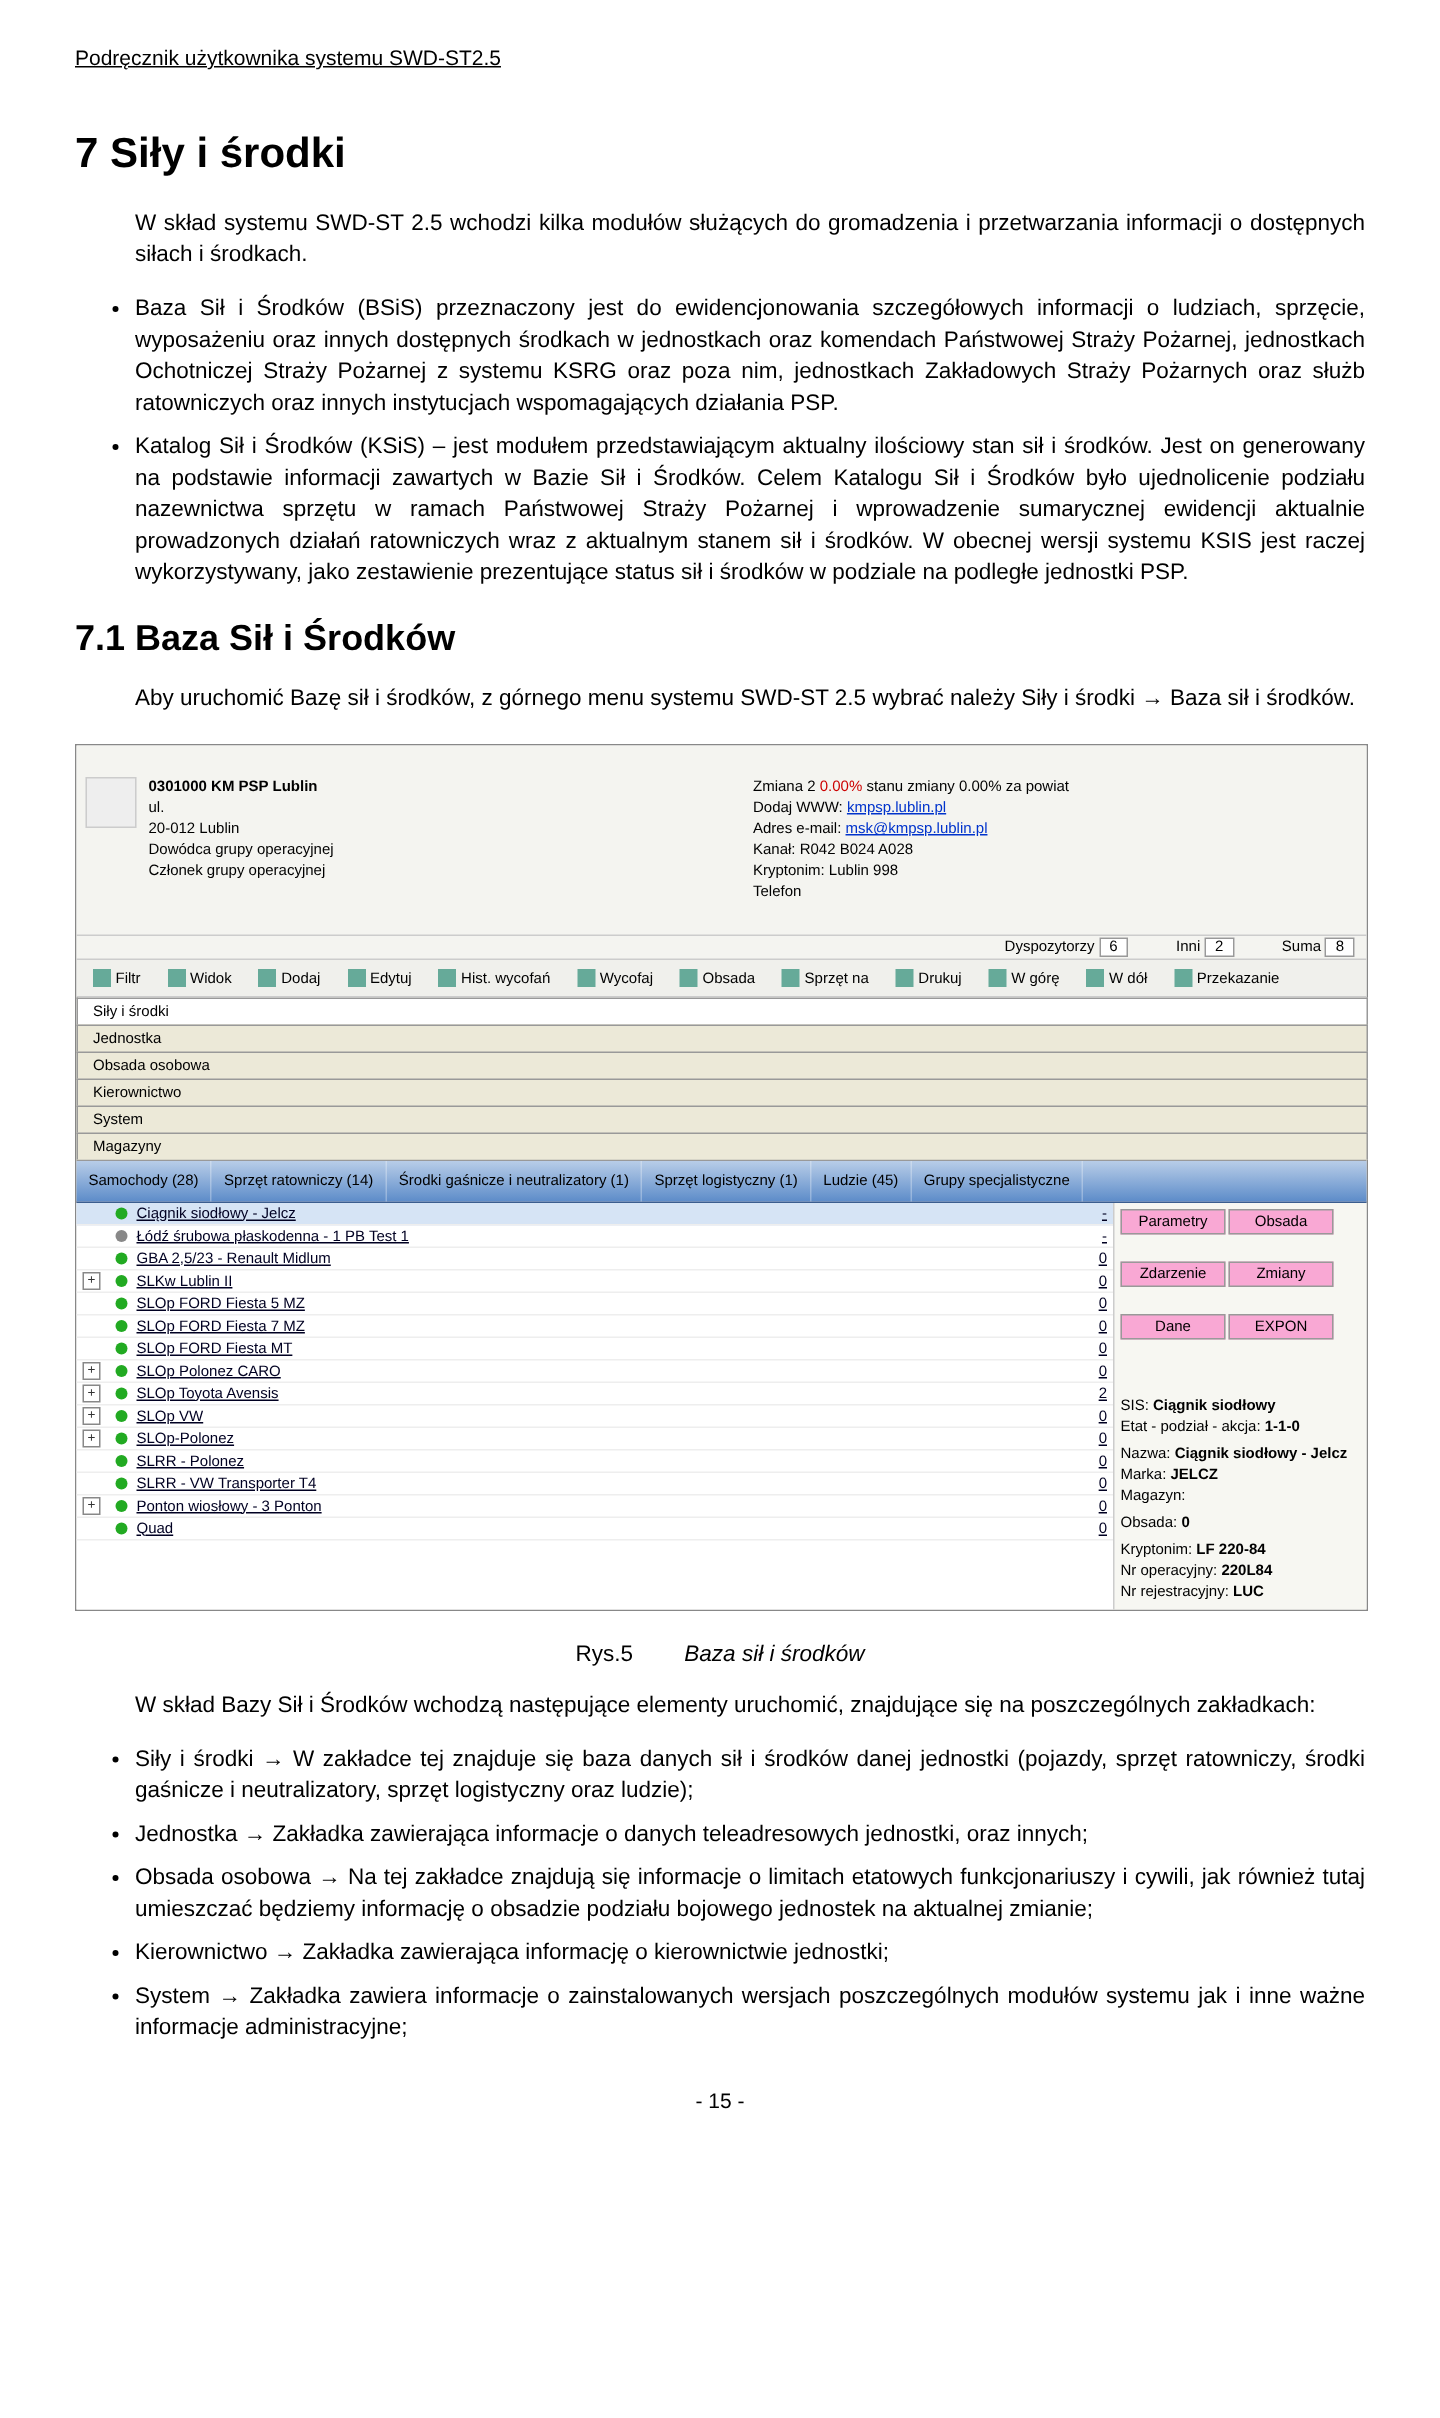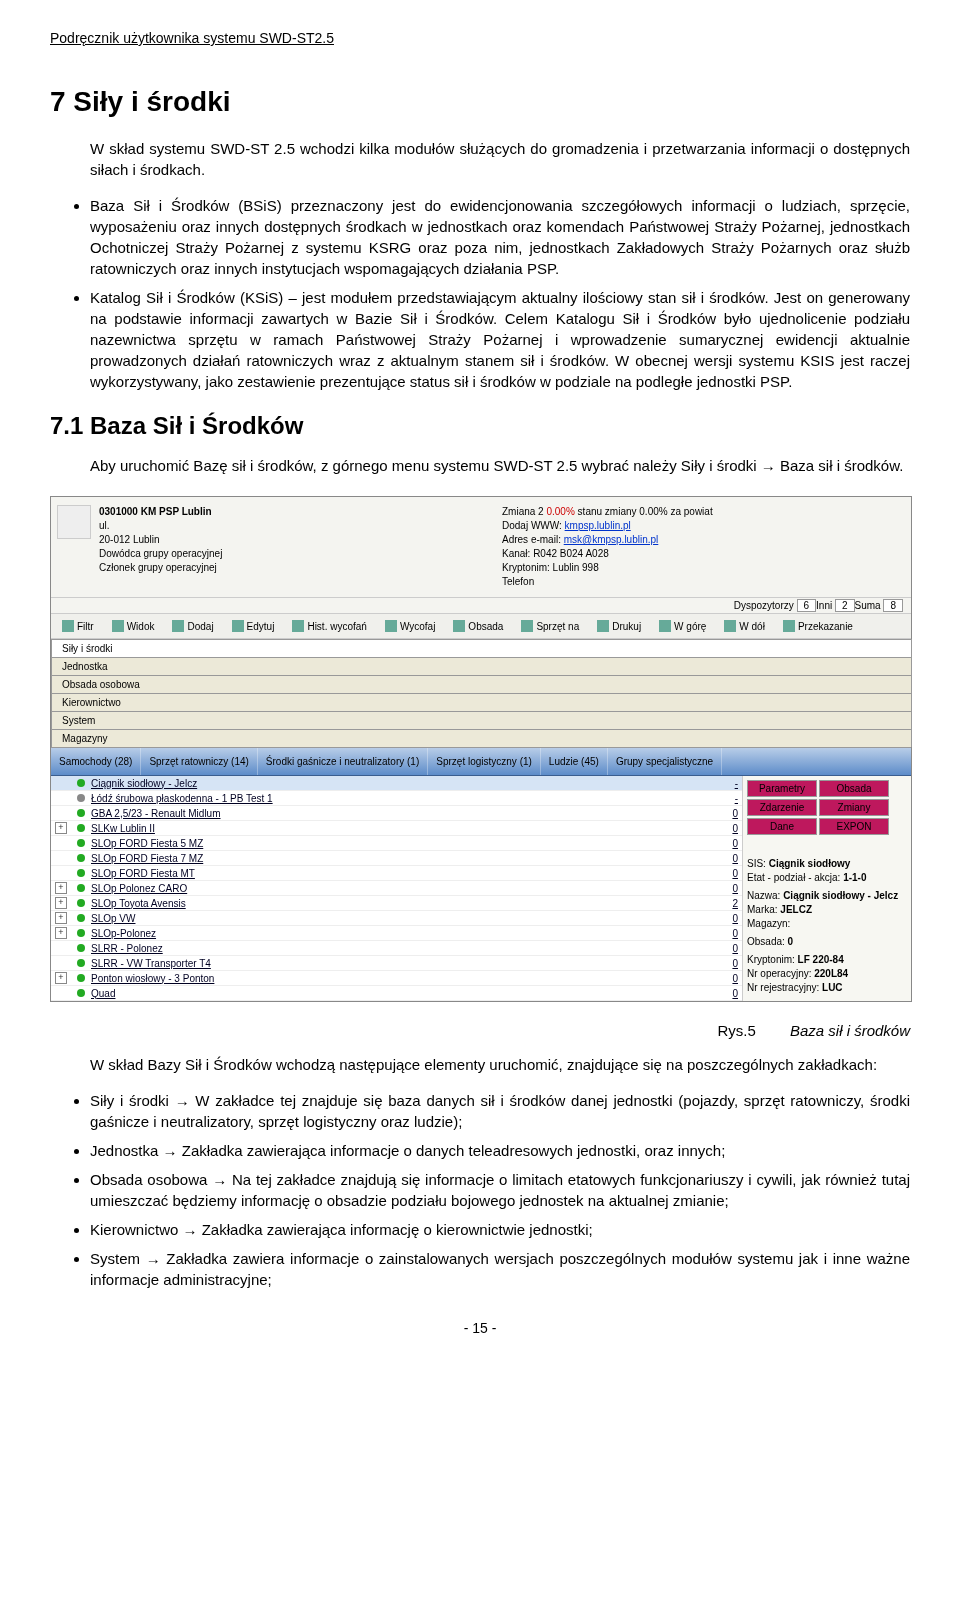--- a/index.html
+++ b/index.html
@@ -54,42 +54,42 @@
   }
   .screenshot {
     border: 1px solid #888;
     font-family: Tahoma, Arial, sans-serif;
     font-size: 10px;
     background: #fff;
     width: 100%;
   }
   .ss-top {
     display: flex;
-    padding: 8px 6px;
+    padding: 21px 6px;
     border-bottom: 1px solid #ccc;
     background: #f4f4f0;
   }
   .ss-top .icon {
     width: 32px; height: 32px;
     background: #eee;
     border: 1px solid #ccc;
     margin-right: 8px;
   }
   .ss-top .col {
     flex: 1;
     font-size: 10px;
     line-height: 1.4;
   }
   .ss-top .link { color: #0033cc; text-decoration: underline; }
   .ss-top .red { color: #c00; }
   .ss-top .bold { font-weight: bold; }
   .ss-statrow {
     display: flex;
     justify-content: flex-end;
-    gap: 0;
+    gap: 32px;
     padding: 2px 8px;
     background: #f4f4f0;
     border-bottom: 1px solid #ccc;
     font-size: 10px;
   }
   .ss-statrow .box { border: 1px solid #999; padding: 0 6px; background: #fff; min-width:18px; text-align:right; }
   .ss-toolbar {
     display: flex;
     gap: 4px;
     padding: 3px 4px;
@@ -177,31 +177,31 @@
     width: 160px;
     border-left: 1px solid #ccc;
     background: #f7f7f2;
     font-size: 10px;
     padding: 4px;
   }
   .ss-side .pbtn {
     border: 1px solid #999;
     padding: 2px 4px;
     text-align: center;
-    background: #be185d;
-    margin-bottom: 2px;
+    background: #f9a8d4;
+    margin-bottom: 18px;
     display: inline-block;
     width: 70px;
     box-sizing: border-box;
   }
   .ss-side .prow { display:flex; gap:2px; }
   .ss-side .info { margin-top: 20px; line-height: 1.4; }
   .ss-side .info b { font-weight: bold; }
   .caption {
-    text-align: right;
+    text-align: center;
     font-size: 15px;
     margin: 15px 0;
   }
   .caption .fignum { margin-right: 30px; }
   .justify { text-align: justify; }
   .footer {
     text-align: center;
     font-size: 14px;
     margin-top: 30px;
   }

